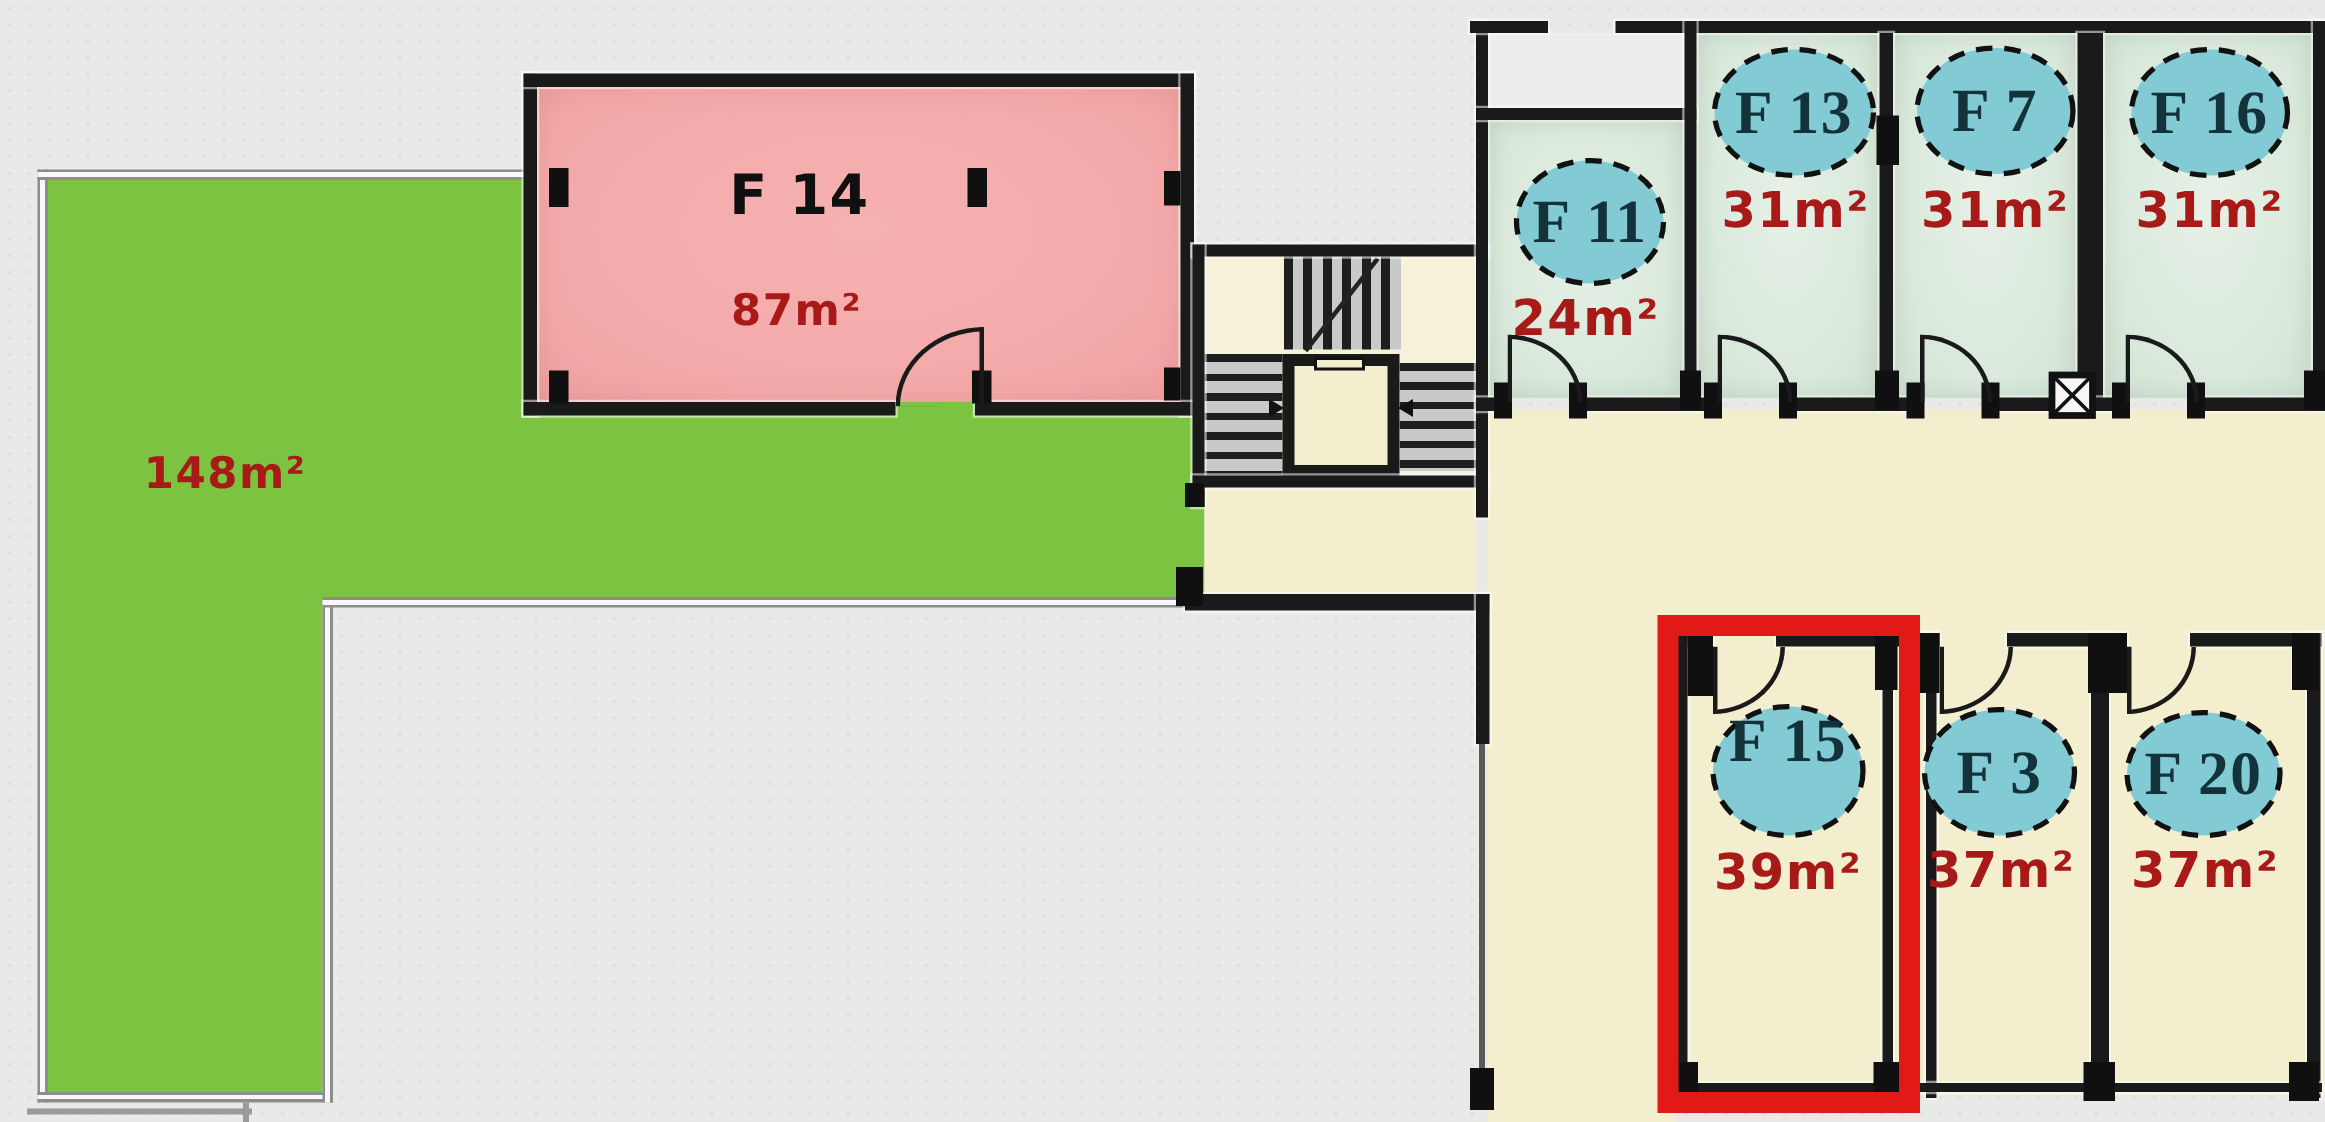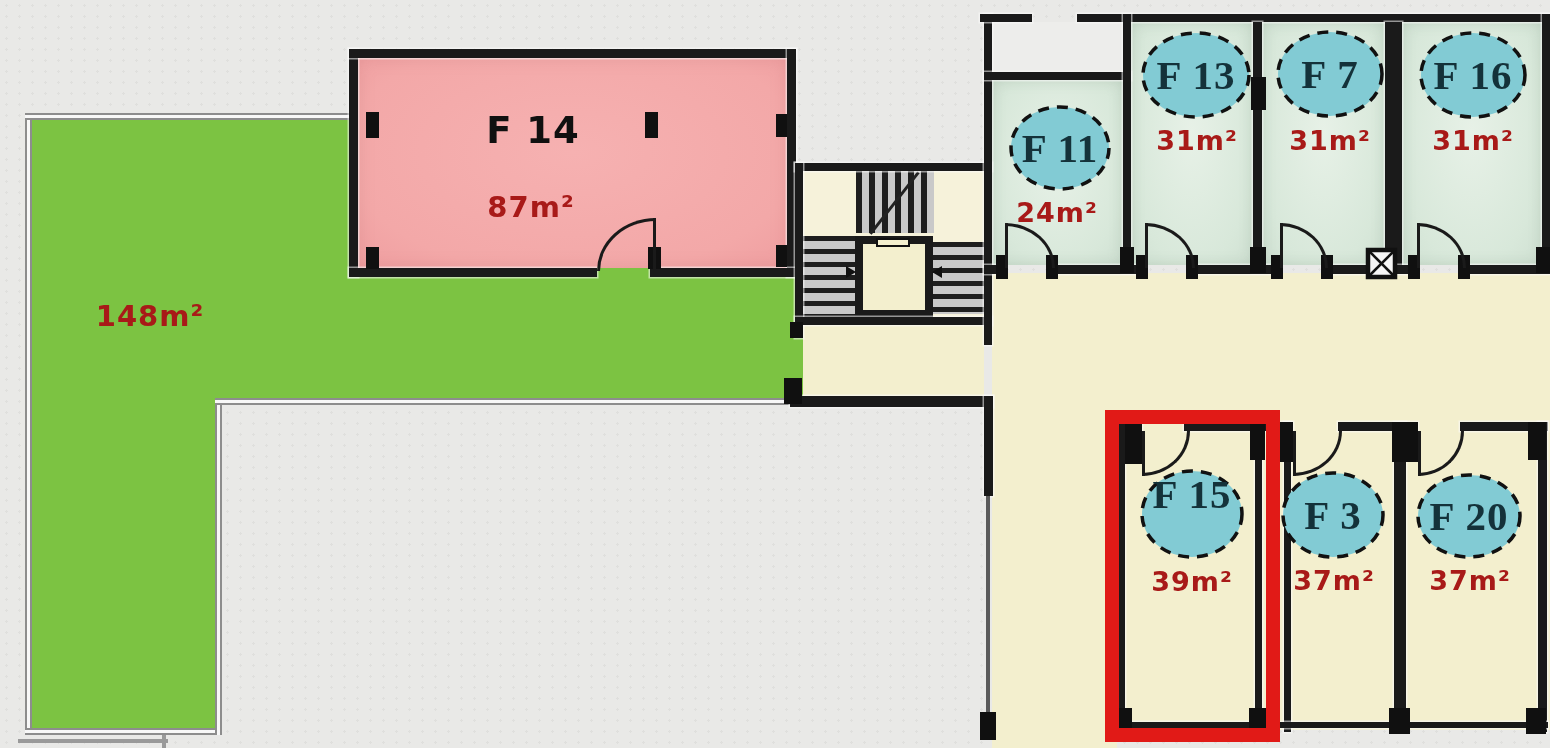--- a/index.html
+++ b/index.html
@@ -24,21 +24,21 @@
   .pink{background:radial-gradient(ellipse at 50% 45%, #f6b1b1 0%, var(--room-pink,#f3a8a8) 75%, #ef9ea0 100%);box-shadow:inset 0 0 16px rgba(190,110,110,.25);}
   
   .treadsV{position:absolute;background:repeating-linear-gradient(90deg,#1e1e1e 0 6px,#c9c9c9 6px 13px);}
   .treadsH{position:absolute;background:repeating-linear-gradient(180deg,#1e1e1e 0 5px,#c9c9c9 5px 13px);}
   
   .arc{position:absolute;border:0 solid #1a1a1a;background:transparent;}
   
   .lbl{position:absolute;transform:translate(-50%,-50%);font-weight:bold;white-space:nowrap;line-height:1;}
   .fname{color:#101010;font-size:37px;letter-spacing:1px;}
   .bname{color:var(--badge-text,#14323a);font-size:41px;letter-spacing:1px;font-family:Liberation Serif, serif;}
-  .area{color:var(--area-text-red,#a81a18);font-size:27px;letter-spacing:1px;}
+  .area{color:var(--area-text-red,#a81a18);font-size:33px;letter-spacing:1px;}
   .bigarea{font-size:29px;}
   svg.overlay{position:absolute;left:0;top:0;pointer-events:none;}
   svg.overlay ellipse{pointer-events:auto;}
   .roomhit{position:absolute;background:transparent;}
   .redbox{position:absolute;border:14px solid var(--highlight-red,#e11a17);}
 </style>
 </head>
 <body>
 
 <div id="plan">

